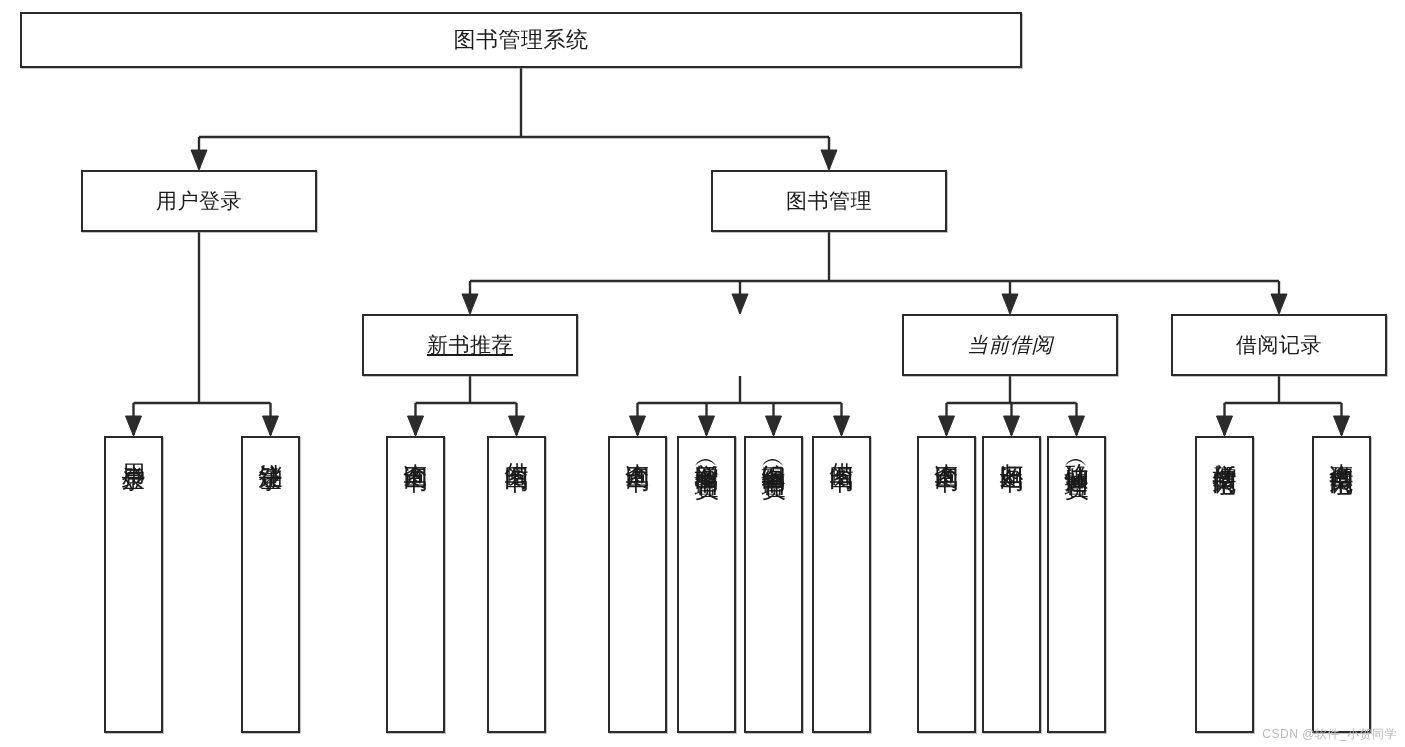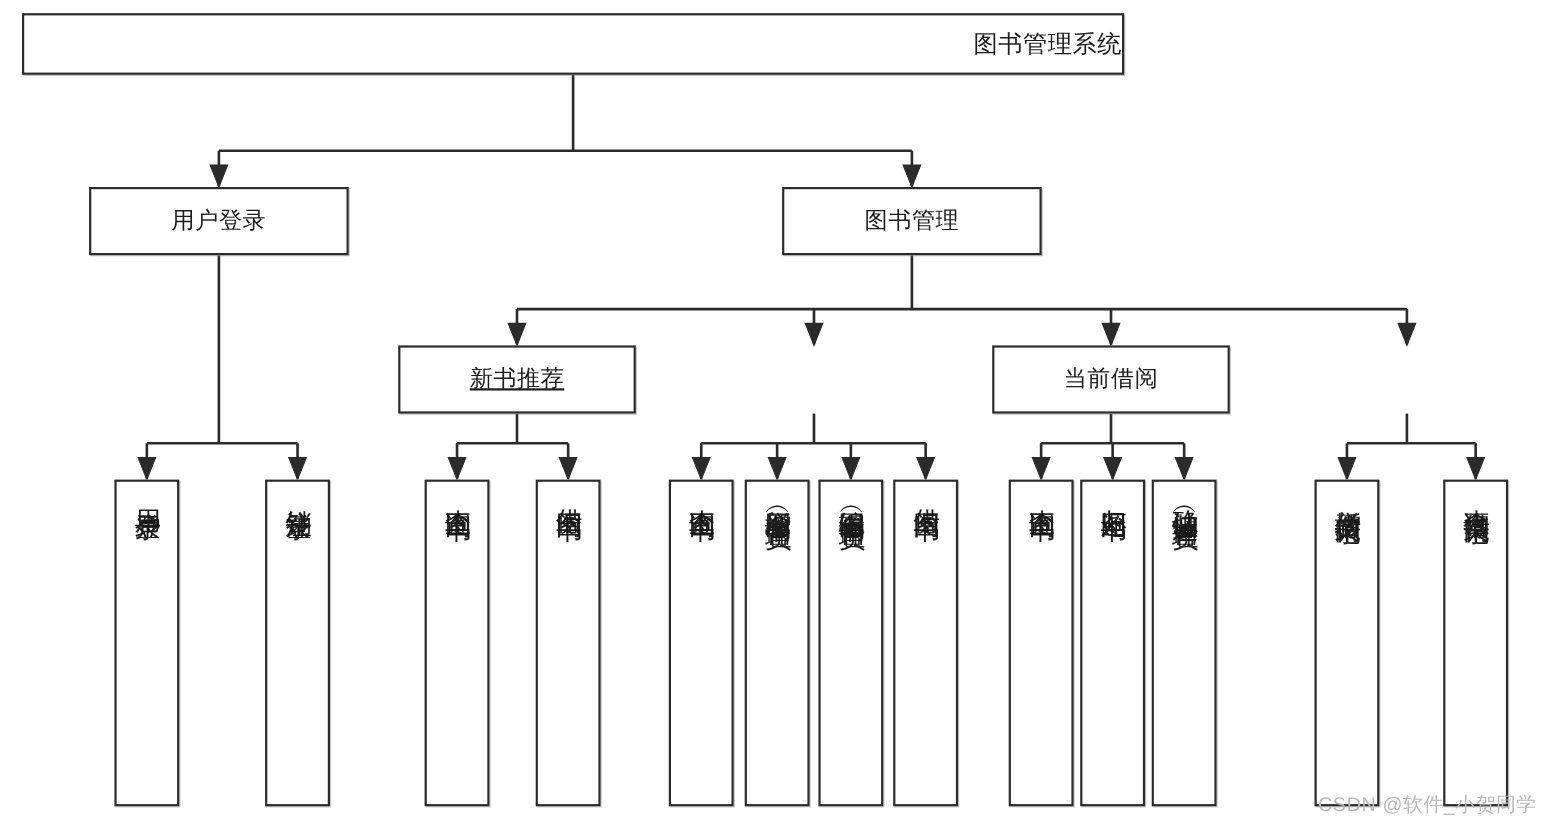--- a/index.html
+++ b/index.html
@@ -60,21 +60,21 @@
     text-orientation: upright;
     font-size: 24px;
     line-height: 1.08;
     letter-spacing: 2px;
     white-space: nowrap;
   }
   #watermark {
     position: absolute;
     right: 8px;
     bottom: 4px;
-    font-size: 18px;
+    font-size: 12px;
     color: #b9b9b9;
     letter-spacing: 0.5px;
     user-select: none;
     white-space: nowrap;
   }
 </style>
 </head>
 <body>
 
 <div id="diagram-root">
@@ -127,41 +127,44 @@
       <path d="M 1076.5 403 L 1076.5 435" fill="none" stroke="#2b2b2b" stroke-width="2.4" stroke-linecap="butt"></path>
       <path d="M 1068.5 416 L 1084.5 416 L 1076.5 436 Z" fill="#2b2b2b" stroke="#2b2b2b" stroke-width="1" stroke-linejoin="miter"></path>
       <path d="M 1279 376 L 1279 403" fill="none" stroke="#2b2b2b" stroke-width="2.4" stroke-linecap="butt"></path>
       <path d="M 1224.5 403 L 1341.5 403" fill="none" stroke="#2b2b2b" stroke-width="2.4" stroke-linecap="butt"></path>
       <path d="M 1224.5 403 L 1224.5 435" fill="none" stroke="#2b2b2b" stroke-width="2.4" stroke-linecap="butt"></path>
       <path d="M 1216.5 416 L 1232.5 416 L 1224.5 436 Z" fill="#2b2b2b" stroke="#2b2b2b" stroke-width="1" stroke-linejoin="miter"></path>
       <path d="M 1341.5 403 L 1341.5 435" fill="none" stroke="#2b2b2b" stroke-width="2.4" stroke-linecap="butt"></path>
       <path d="M 1333.5 416 L 1349.5 416 L 1341.5 436 Z" fill="#2b2b2b" stroke="#2b2b2b" stroke-width="1" stroke-linejoin="miter"></path>
     </svg>
 
-  <div class="node root horiz" style="left: 20px; top: 12px; width: 1002px; height: 56px; justify-content: flex-end;">
+  <div class="node root horiz" style="left: 20px; top: 12px; width: 1002px; height: 56px;">
     <span class="label">图书管理系统</span>
   </div>
 
   <div class="node horiz" style="left: 81px; top: 170px; width: 236px; height: 62px;">
     <span class="label">用户登录</span>
   </div>
 
   <div class="node horiz" style="left: 711px; top: 170px; width: 236px; height: 62px;">
     <span class="label">图书管理</span>
   </div>
 
   <div class="node horiz" style="left: 362px; top: 314px; width: 216px; height: 62px; text-decoration: underline;">
     <span class="label">新书推荐</span>
   </div>
 
 
-  <div class="node horiz" style="left: 902px; top: 314px; width: 216px; height: 62px;">
+  <div class="node horiz" style="left: 902px; top: 314px; width: 216px; height: 62px; font-style: italic;">
     <span class="label">当前借阅</span>
   </div>
 
+  <div class="node horiz" style="left: 1171px; top: 314px; width: 216px; height: 62px;">
+    <span class="label">借阅记录</span>
+  </div>
 
   <div class="node vert" style="left: 104px; top: 436px; width: 59px; height: 297px;">
     <span class="label">用户登录</span>
   </div>
 
   <div class="node vert" style="left: 241px; top: 436px; width: 59px; height: 297px;">
     <span class="label">注销登录</span>
   </div>
 
   <div class="node vert" style="left: 386px; top: 436px; width: 59px; height: 297px;">

